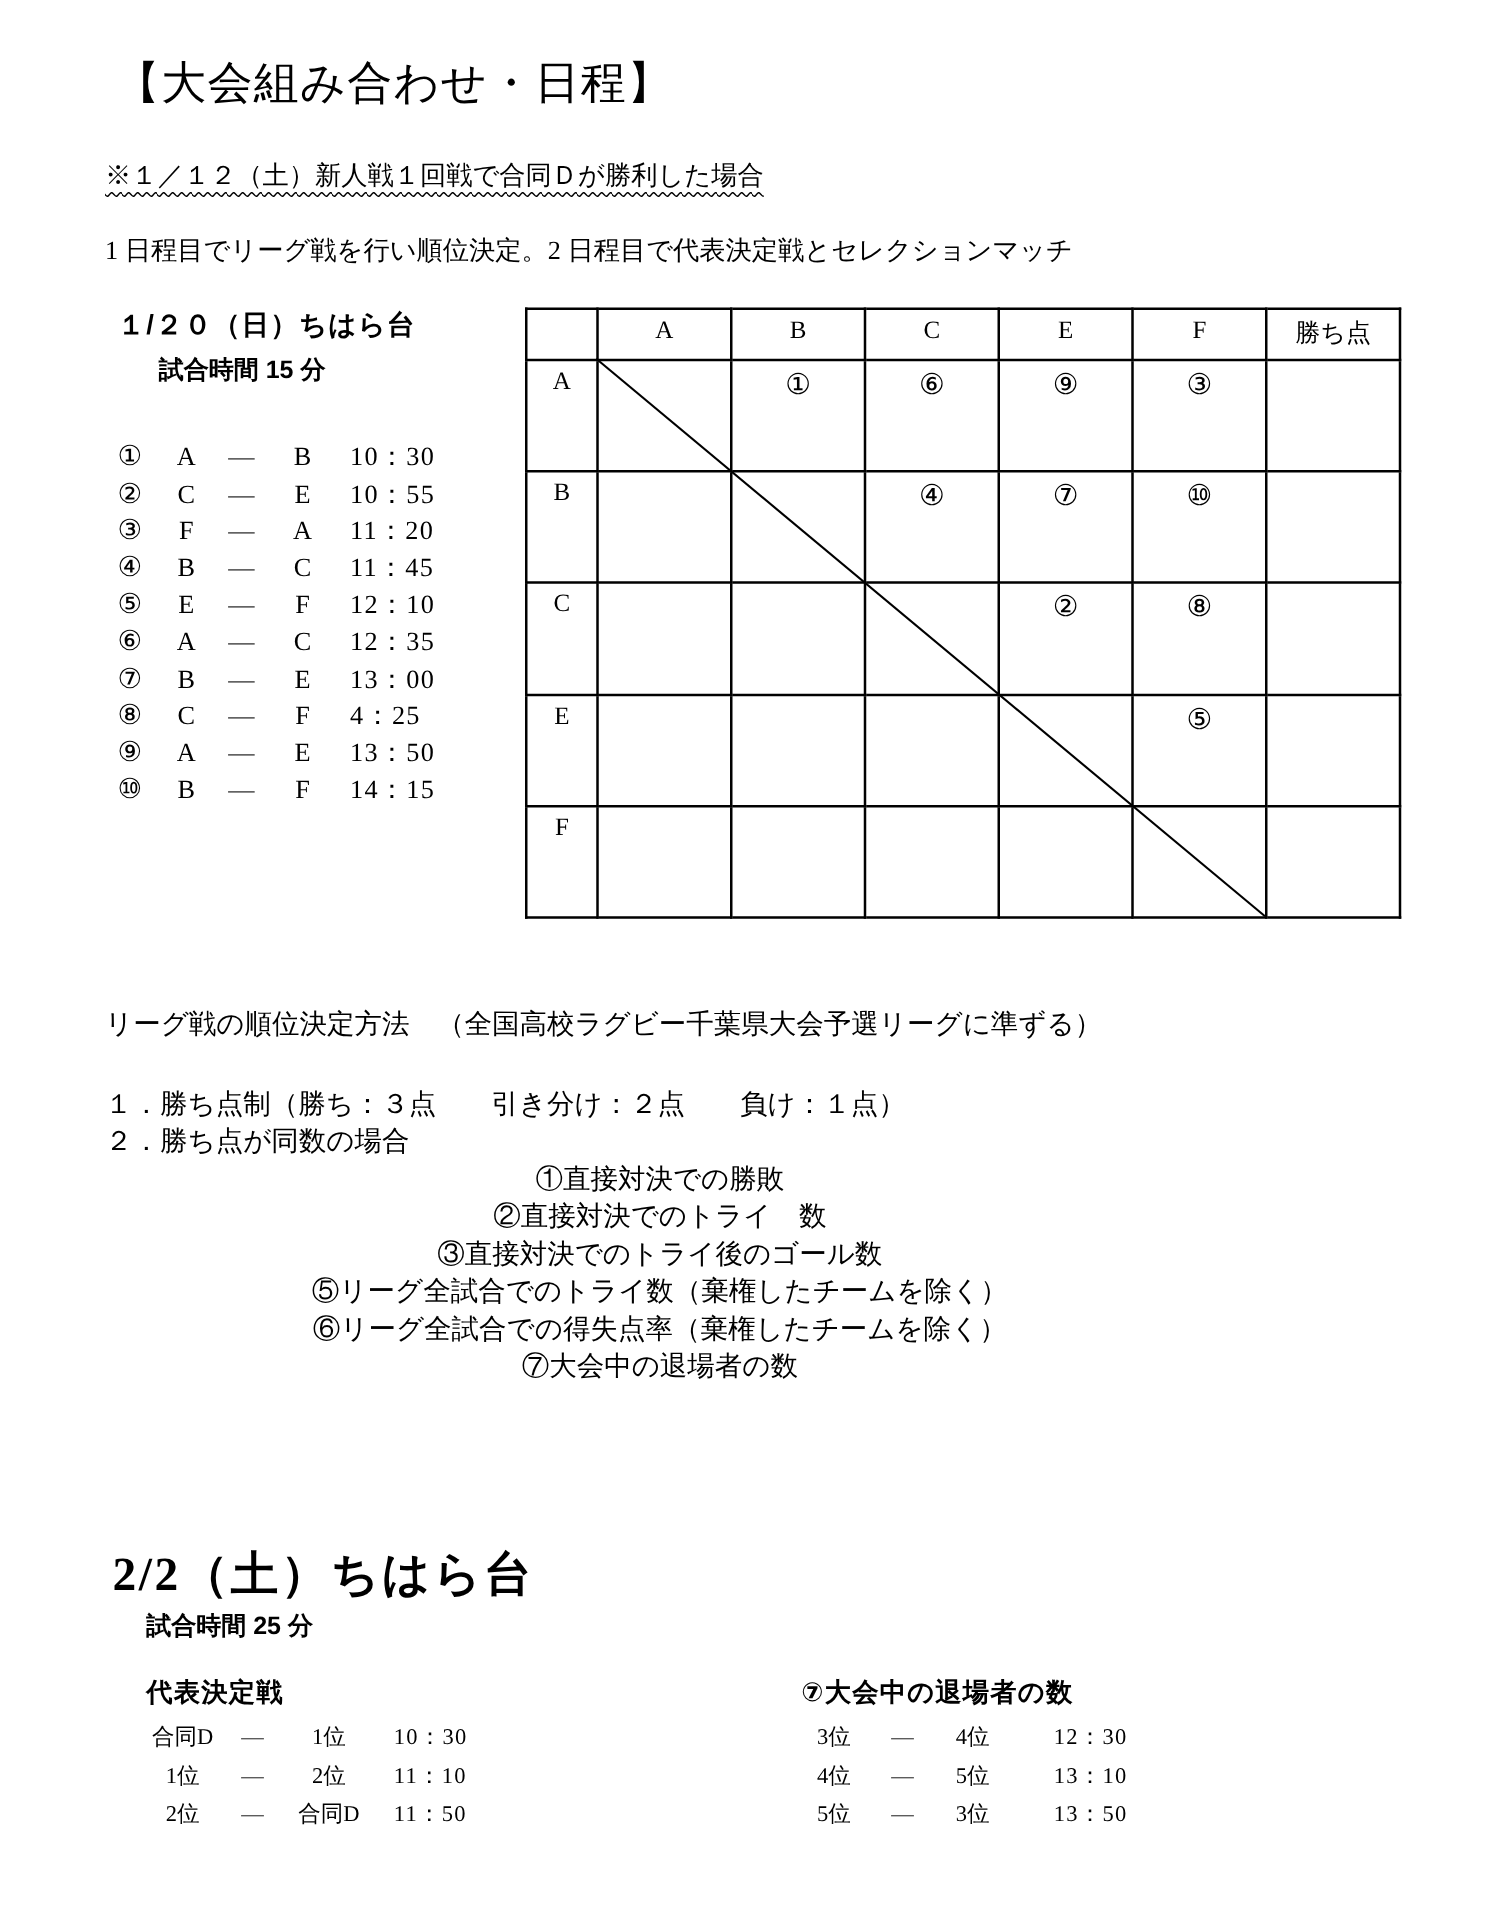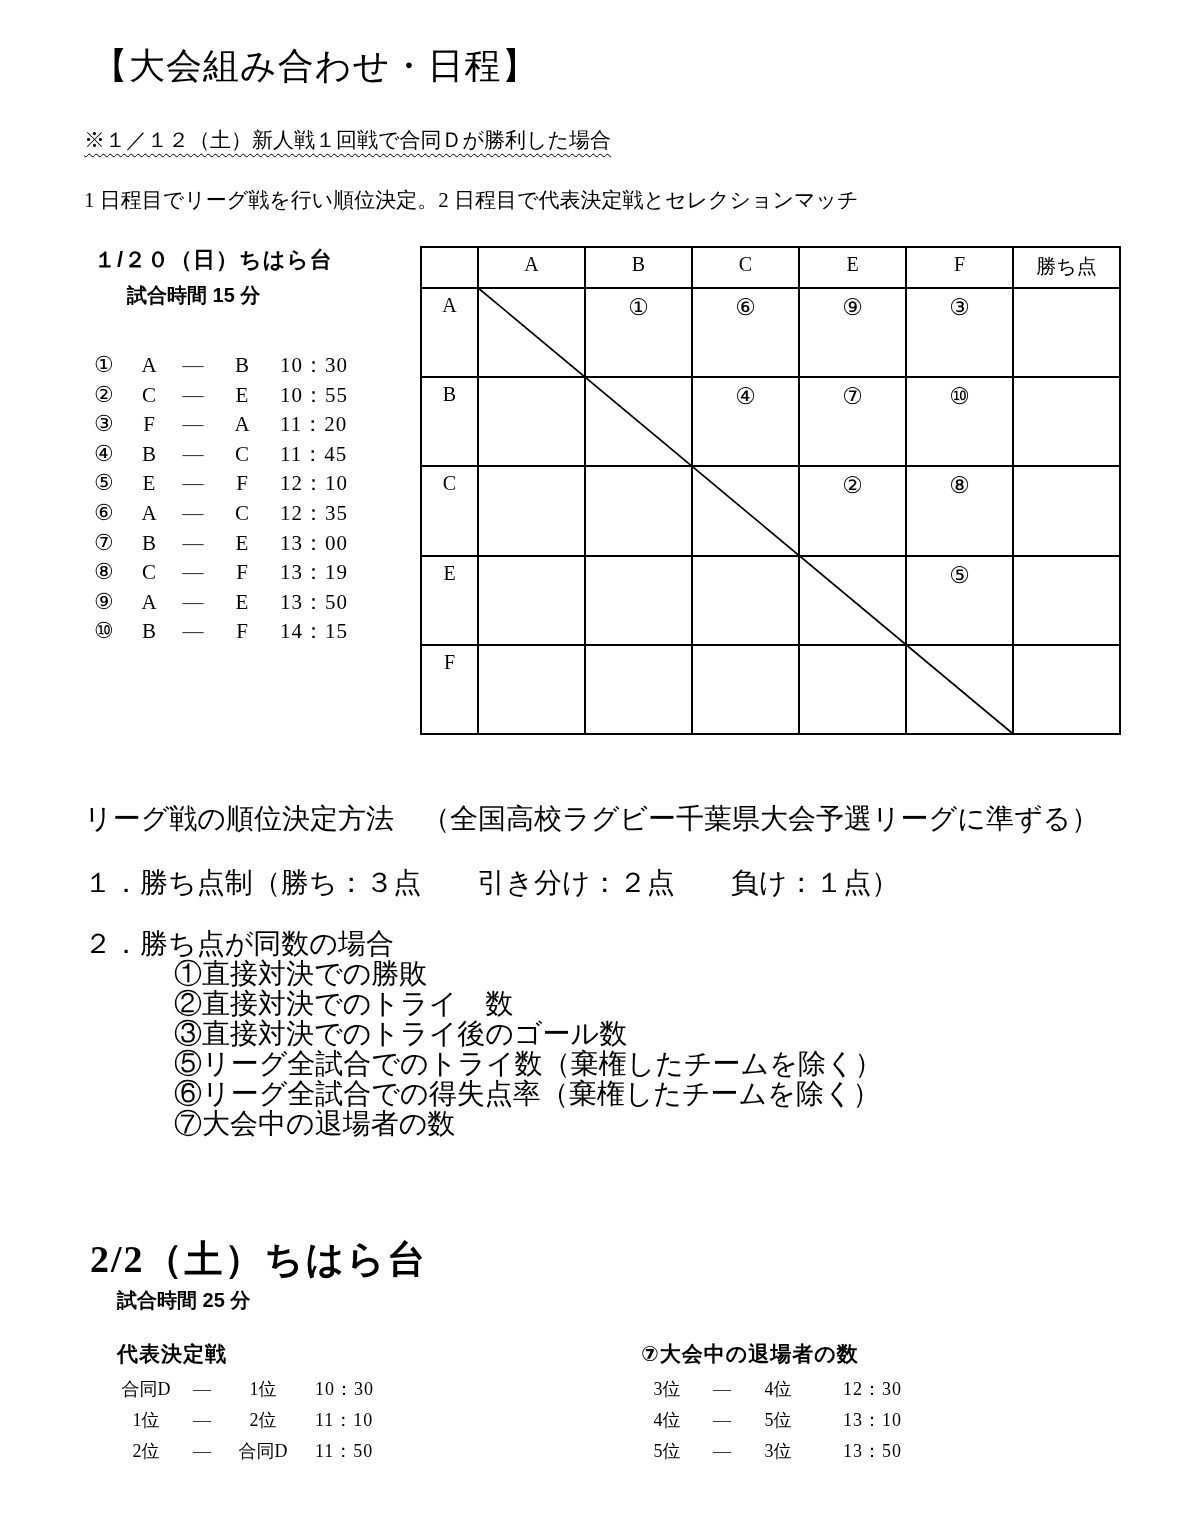--- a/index.html
+++ b/index.html
@@ -71,25 +71,25 @@
     font-weight: normal;
     font-size: 20px;
     padding-top: 5px;
   }
   .league-table thead tr { height: 41px; }
   .league-table tbody tr { height: 89px; }
   .league-table .num-cell { font-size: 23px; }
   .diag-svg { position: absolute; left: 0; top: 0; pointer-events: none; }
 
   
-  .ranking { position: absolute; left: 84px; top: 806px; font-size: 28px; }
+  .ranking { position: absolute; left: 84px; top: 806px; font-size: 22px; }
   .ranking-heading { line-height: 26px; }
   .rule-line1 { margin-top: 36px; line-height: 30px; }
-  .rule-line2 { line-height: 30px; margin-top: 31px; }
-  .tiebreakers { list-style: none; margin-left: 90px; }
+  .rule-line2 { line-height: 30px; }
+  .tiebreakers { list-style: none; margin-left: 90px; text-align: center; }
   .tiebreakers li { line-height: 30px; height: 30px; }
 
   
   .day2-heading {
     position: absolute; left: 90px; top: 1234px;
     font-size: 38px; font-weight: bold;
     font-family: "Liberation Serif", "DejaVu Serif", serif;
     letter-spacing: 2px;
   }
   .day2-duration {
@@ -183,21 +183,21 @@
           <span class="m-home">B</span>
           <span class="m-dash">―</span>
           <span class="m-away">E</span>
           <span class="m-time">13：00</span>
         </li>
         <li>
           <span class="m-no">⑧</span>
           <span class="m-home">C</span>
           <span class="m-dash">―</span>
           <span class="m-away">F</span>
-          <span class="m-time">13：19</span>
+          <span class="m-time">4：25</span>
         </li>
         <li>
           <span class="m-no">⑨</span>
           <span class="m-home">A</span>
           <span class="m-dash">―</span>
           <span class="m-away">E</span>
           <span class="m-time">13：50</span>
         </li>
         <li>
           <span class="m-no">⑩</span>

